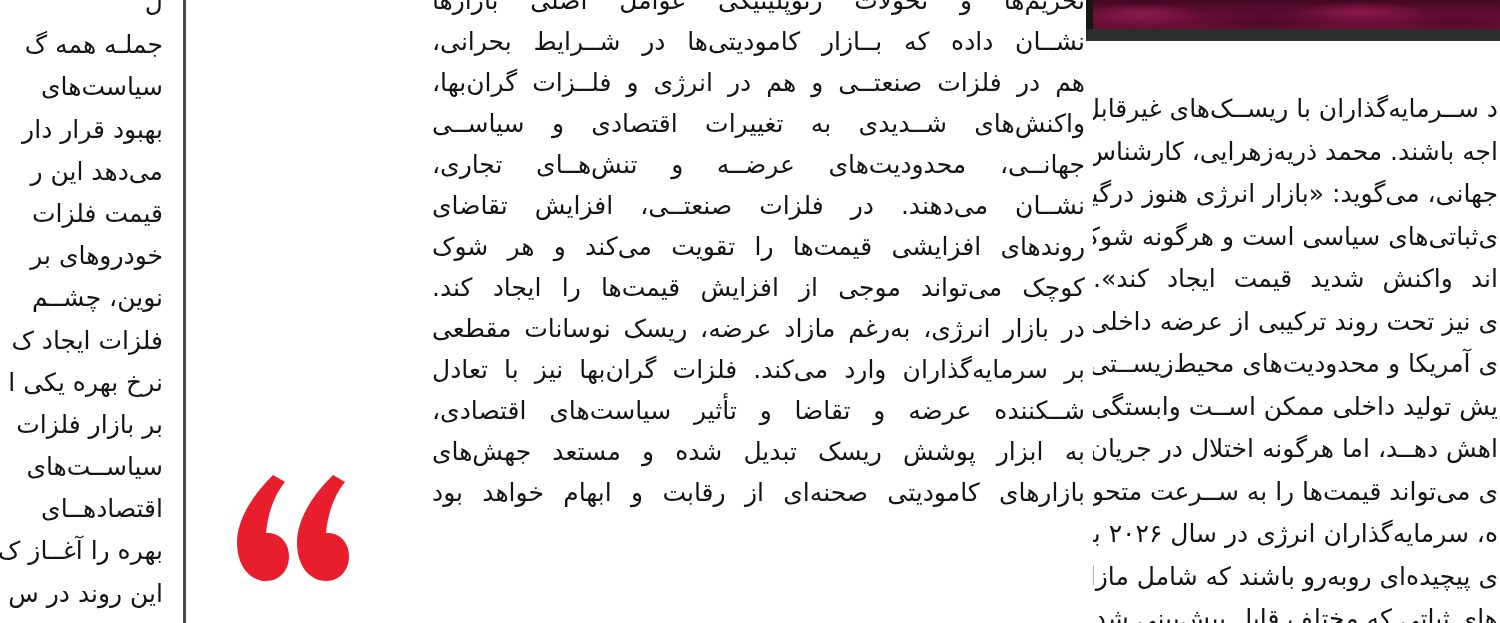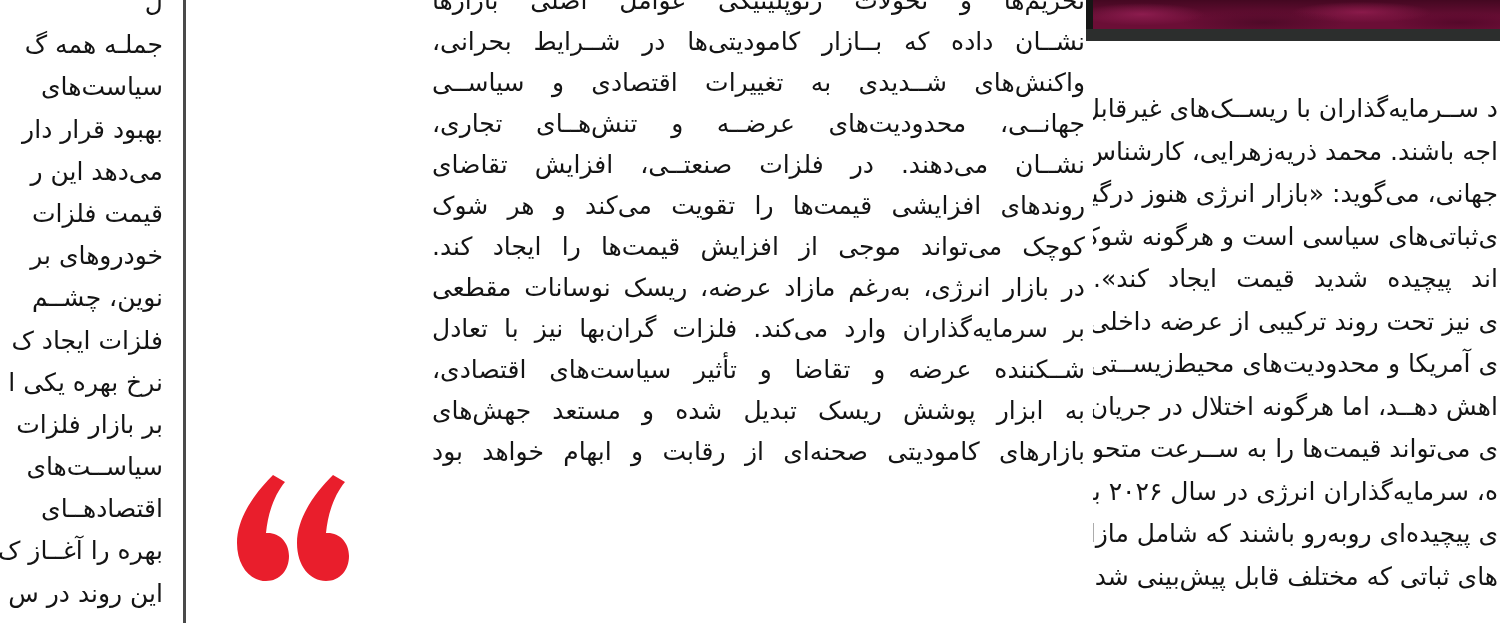--- a/index.html
+++ b/index.html
@@ -97,20 +97,21 @@
 
   <svg class="quote" viewBox="0 0 114 110" aria-hidden="true">
     <path d="M38,0 C19,19 2,43 2,68 C2,91 15,106 31,106 C45,106 54,95 54,81 C54,67 44,57 31,58 C33,37 40,19 50,7 Z" fill="#e91e2c"></path>
     <path transform="translate(60,0)" d="M38,0 C19,19 2,43 2,68 C2,91 15,106 31,106 C45,106 54,95 54,81 C54,67 44,57 31,58 C33,37 40,19 50,7 Z" fill="#e91e2c"></path>
   </svg>
 
   <div class="col col-mid">
 
   <div class="line">تحریم‌ها و تحولات ژئوپلیتیکی عوامل اصلی بازارها</div>
       <div class="line">نشــان داده که بــازار کامودیتی‌ها در شــرایط بحرانی،</div>
+      <div class="line">هم در فلزات صنعتــی و هم در انرژی و فلــزات گران‌بها،</div>
       <div class="line">واکنش‌های شــدیدی به تغییرات اقتصادی و سیاســی</div>
       <div class="line">جهانــی، محدودیت‌های عرضــه و تنش‌هــای تجاری،</div>
       <div class="line">نشــان می‌دهند. در فلزات صنعتــی، افزایش تقاضای</div>
       <div class="line">روندهای افزایشی قیمت‌ها را تقویت می‌کند و هر شوک</div>
       <div class="line">کوچک می‌تواند موجی از افزایش قیمت‌ها را ایجاد کند.</div>
       <div class="line">در بازار انرژی، به‌رغم مازاد عرضه، ریسک نوسانات مقطعی</div>
       <div class="line">بر سرمایه‌گذاران وارد می‌کند. فلزات گران‌بها نیز با تعادل</div>
       <div class="line">شــکننده عرضه و تقاضا و تأثیر سیاست‌های اقتصادی،</div>
       <div class="line">به ابزار پوشش ریسک تبدیل شده و مستعد جهش‌های</div>
       <div class="line">بازارهای کامودیتی صحنه‌ای از رقابت و ابهام خواهد بود</div>
@@ -119,23 +120,24 @@
   <div class="photo">
     <div class="band"></div>
   </div>
 
   <div class="col col-right">
 
   <div class="line">د ســرمایه‌گذاران با ریســک‌های غیرقابل</div>
       <div class="line">اجه باشند. محمد ذریه‌زهرایی، کارشناس</div>
       <div class="line">جهانی، می‌گوید: «بازار انرژی هنوز درگیر</div>
       <div class="line">ی‌ثباتی‌های سیاسی است و هرگونه شوک</div>
-      <div class="line">اند پیچیده شدید قیمت ایجاد کند».</div>
+      <div class="line">اند واکنش شدید قیمت ایجاد کند».</div>
       <div class="line">ی نیز تحت روند ترکیبی از عرضه داخلی،</div>
       <div class="line">ی آمریکا و محدودیت‌های محیط‌زیســتی</div>
+      <div class="line">یش تولید داخلی ممکن اســت وابستگی</div>
       <div class="line">اهش دهــد، اما هرگونه اختلال در جریان</div>
       <div class="line">ی می‌تواند قیمت‌ها را به ســرعت متحول</div>
       <div class="line">ه، سرمایه‌گذاران انرژی در سال ۲۰۲۶ باید</div>
       <div class="line">ی پیچیده‌ای روبه‌رو باشند که شامل مازاد</div>
       <div class="line">های ثباتی که مختلف قابل پیش‌بینی شدن</div>
     </div>
 
 </div>
 
 </body></html>

